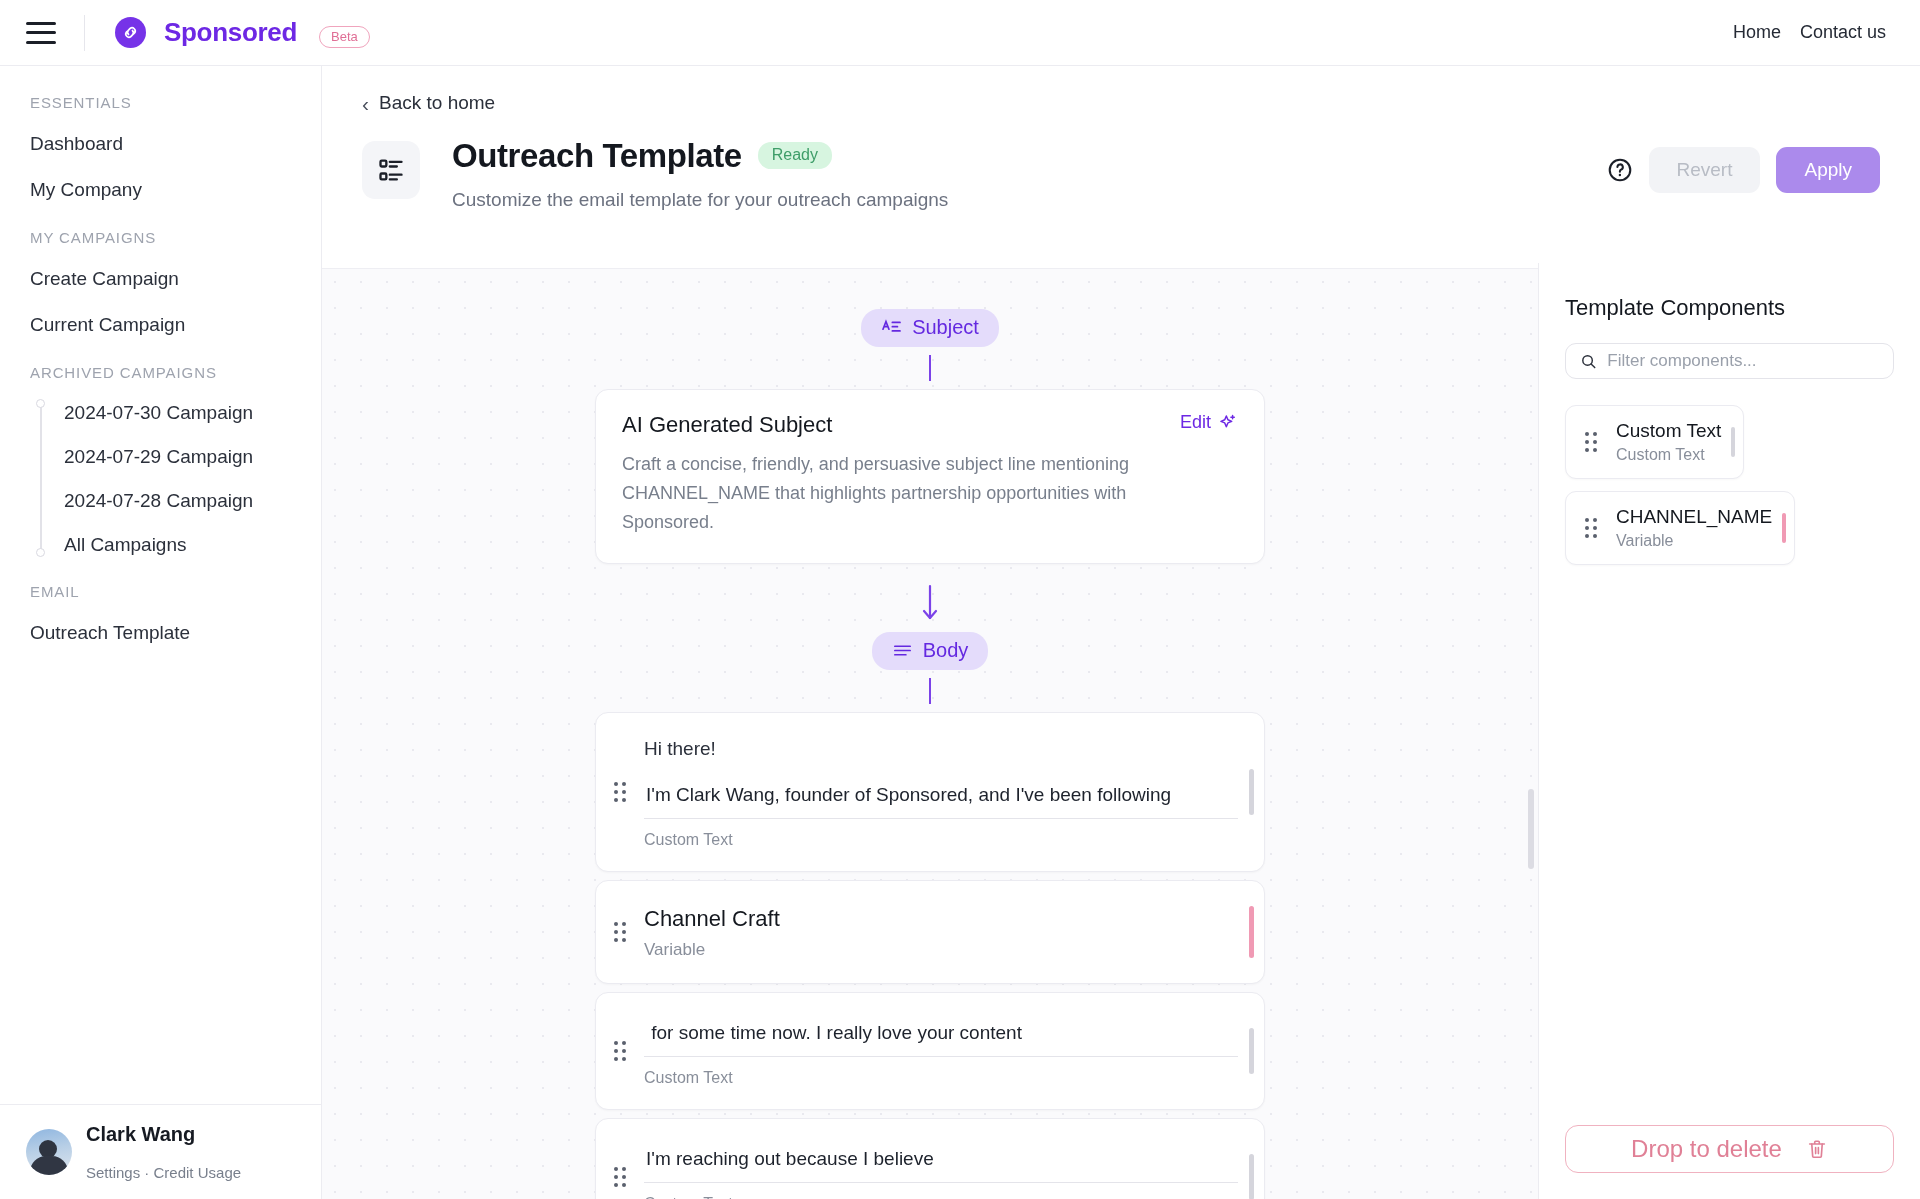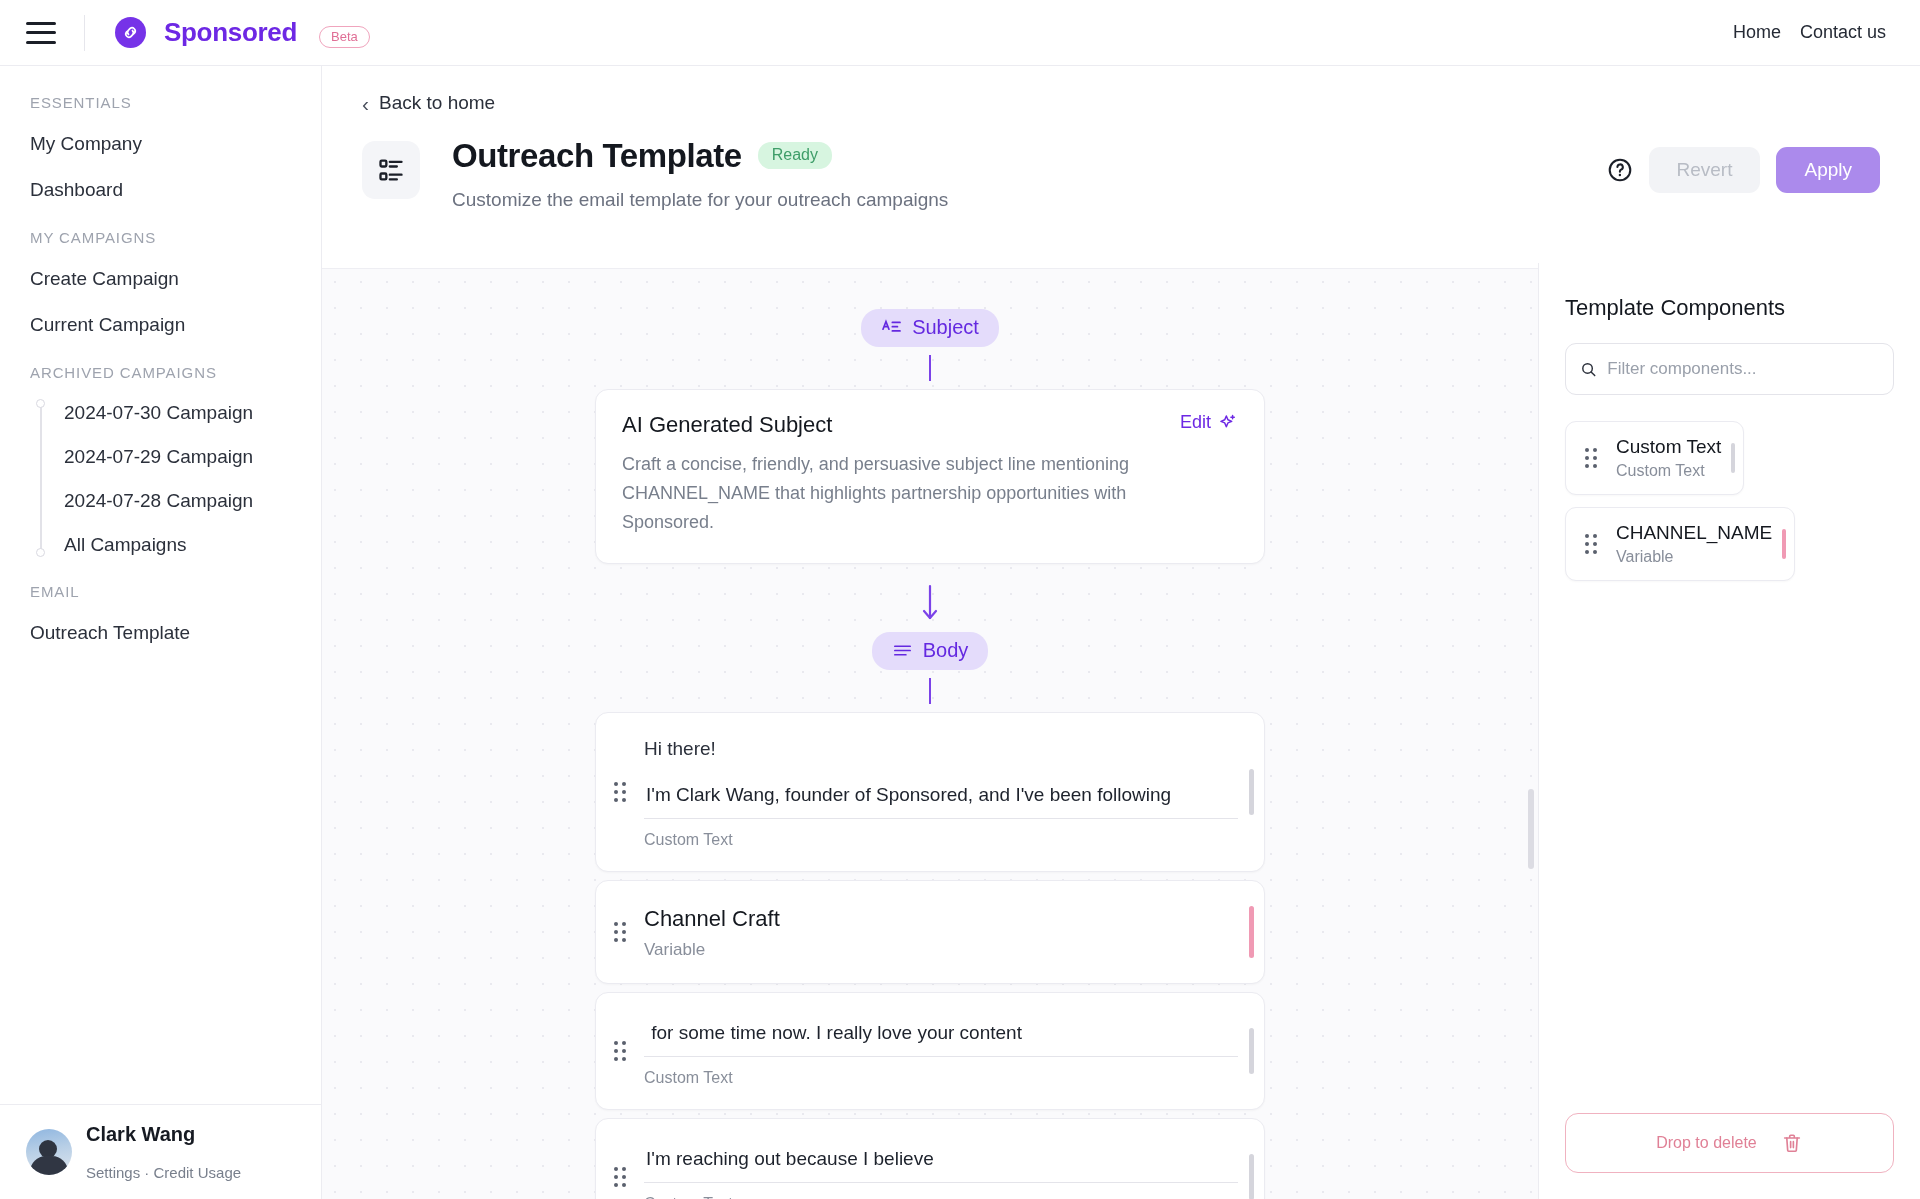--- a/index.html
+++ b/index.html
@@ -172,21 +172,21 @@
 
   
   .rpanel {
     position: absolute; top: 197px; right: 0; width: 382px; bottom: 0;
     background: #fff; border-left: 1px solid #ececf1; padding: 32px 26px 26px;
     display: flex; flex-direction: column;
   }
   .rp-title { font-size: 22px; font-weight: 500; color: #14181f; }
   .search-box {
     margin-top: 22px; border: 1px solid #e4e4ea; border-radius: 11px;
-    height: 52px; display: flex; align-items: center; padding: 0 14px; gap: 10px;
+    height: 36px; display: flex; align-items: center; padding: 0 14px; gap: 10px;
   }
   .search-box input {
     border: none; outline: none; font-size: 17px; font-family: inherit;
     color: #2b303b; background: transparent; width: 100%;
   }
   .search-box input::placeholder { color: #9aa0ab; }
   .comp-grid { margin-top: 26px; display: flex; gap: 12px; flex-wrap: wrap; }
   .comp-card {
     background: #fff; border: 1px solid #ebebf1; border-radius: 11px;
     min-height: 74px; display: flex; align-items: center; position: relative;
@@ -195,22 +195,22 @@
   .comp-text { margin-left: 8px; }
   .comp-name { font-size: 19px; font-weight: 500; color: #14181f; }
   .comp-kind { font-size: 16px; color: #888e9a; margin-top: 4px; }
   .comp-accent {
     position: absolute; right: 8px; top: 50%; transform: translateY(-50%);
     width: 4px; height: 30px; border-radius: 2px; background: #d5d5dc;
   }
   .comp-accent.pink { background: #f09ab4; }
   .drop-zone {
     margin-top: auto; border: 1.5px solid #f0b2c0; border-radius: 13px;
-    height: 60px; display: flex; align-items: center; justify-content: center; gap: 24px;
-    color: #e08096; font-size: 16px; cursor: pointer;
+    height: 48px; display: flex; align-items: center; justify-content: center; gap: 24px;
+    color: #e08096; font-size: 24px; cursor: pointer;
   }
   .vscroll {
     position: absolute; right: 4px; top: 520px; width: 6px; height: 80px;
     border-radius: 3px; background: #dcdce3; cursor: pointer;
   }
 </style>
 </head>
 <body>
 
 <div class="topbar">
@@ -233,22 +233,22 @@
   <div class="topnav">
     <a>Home</a>
     <a>Contact us</a>
   </div>
 </div>
 
 <div class="sidebar">
   <div class="sb-scroll">
 
     <div class="sb-head">ESSENTIALS</div>
+    <div class="sb-item">Dashboard</div>
     <div class="sb-item">My Company</div>
-    <div class="sb-item">Dashboard</div>
 
     <div class="sb-head">MY CAMPAIGNS</div>
     <div class="sb-item">Create Campaign</div>
     <div class="sb-item">Current Campaign</div>
 
     <div class="sb-head">ARCHIVED CAMPAIGNS</div>
     <div class="archive-wrap">
       <div class="archive-line"></div>
       <div class="archive-dot top"></div>
       <div class="archive-dot bot"></div>

